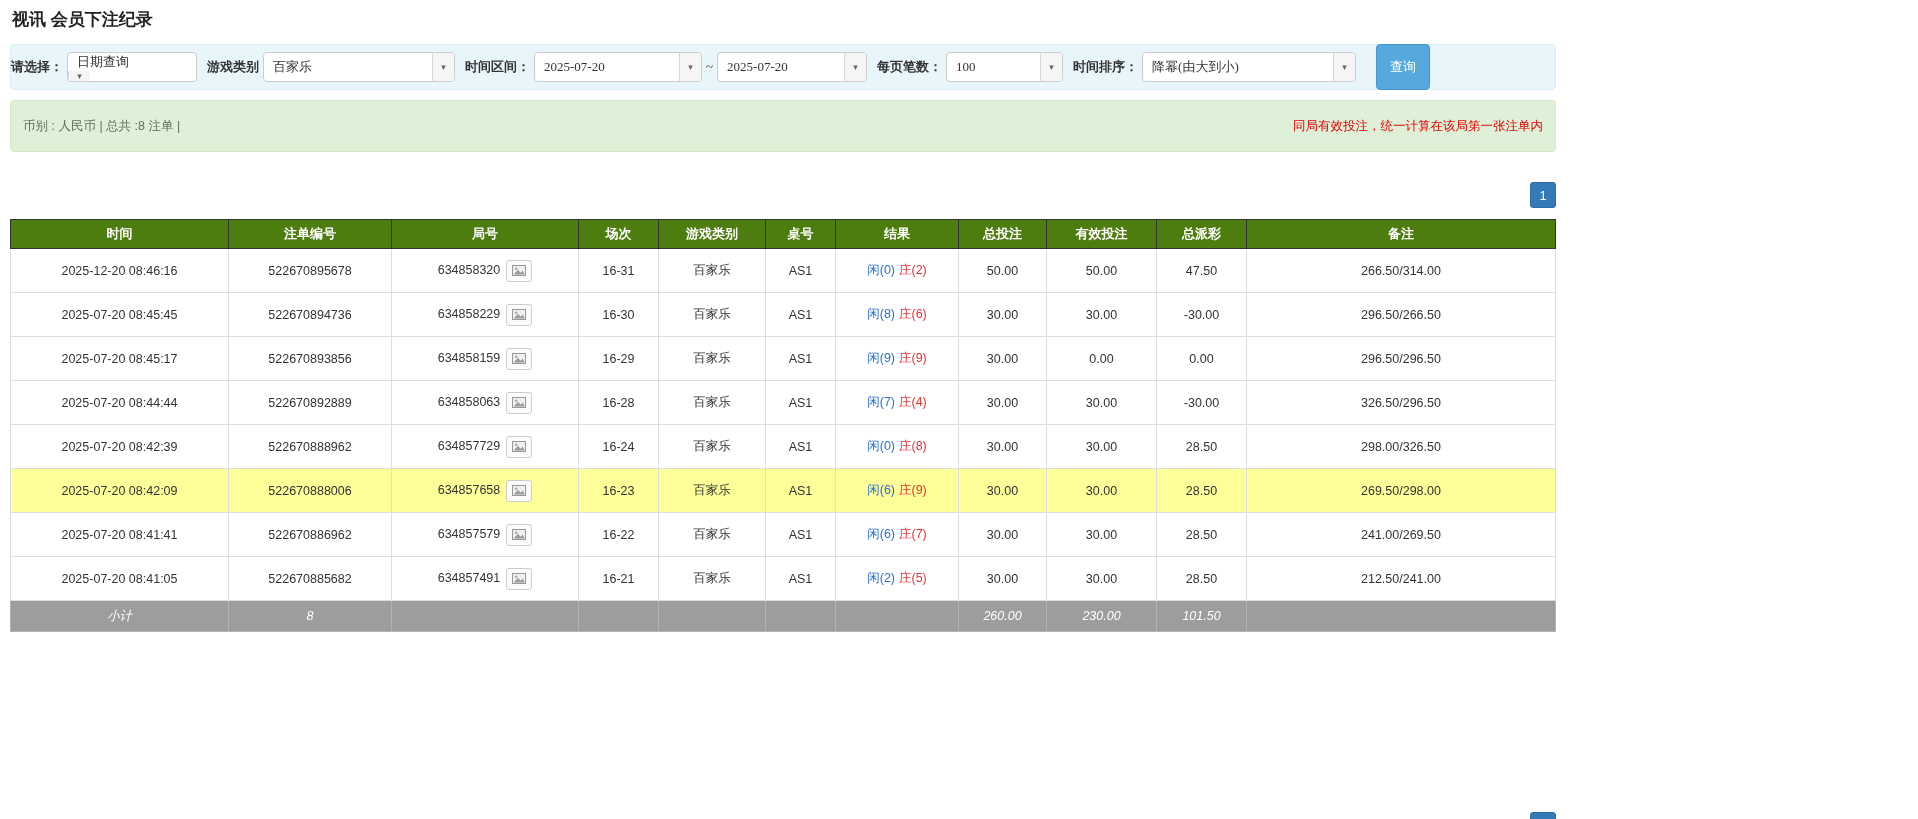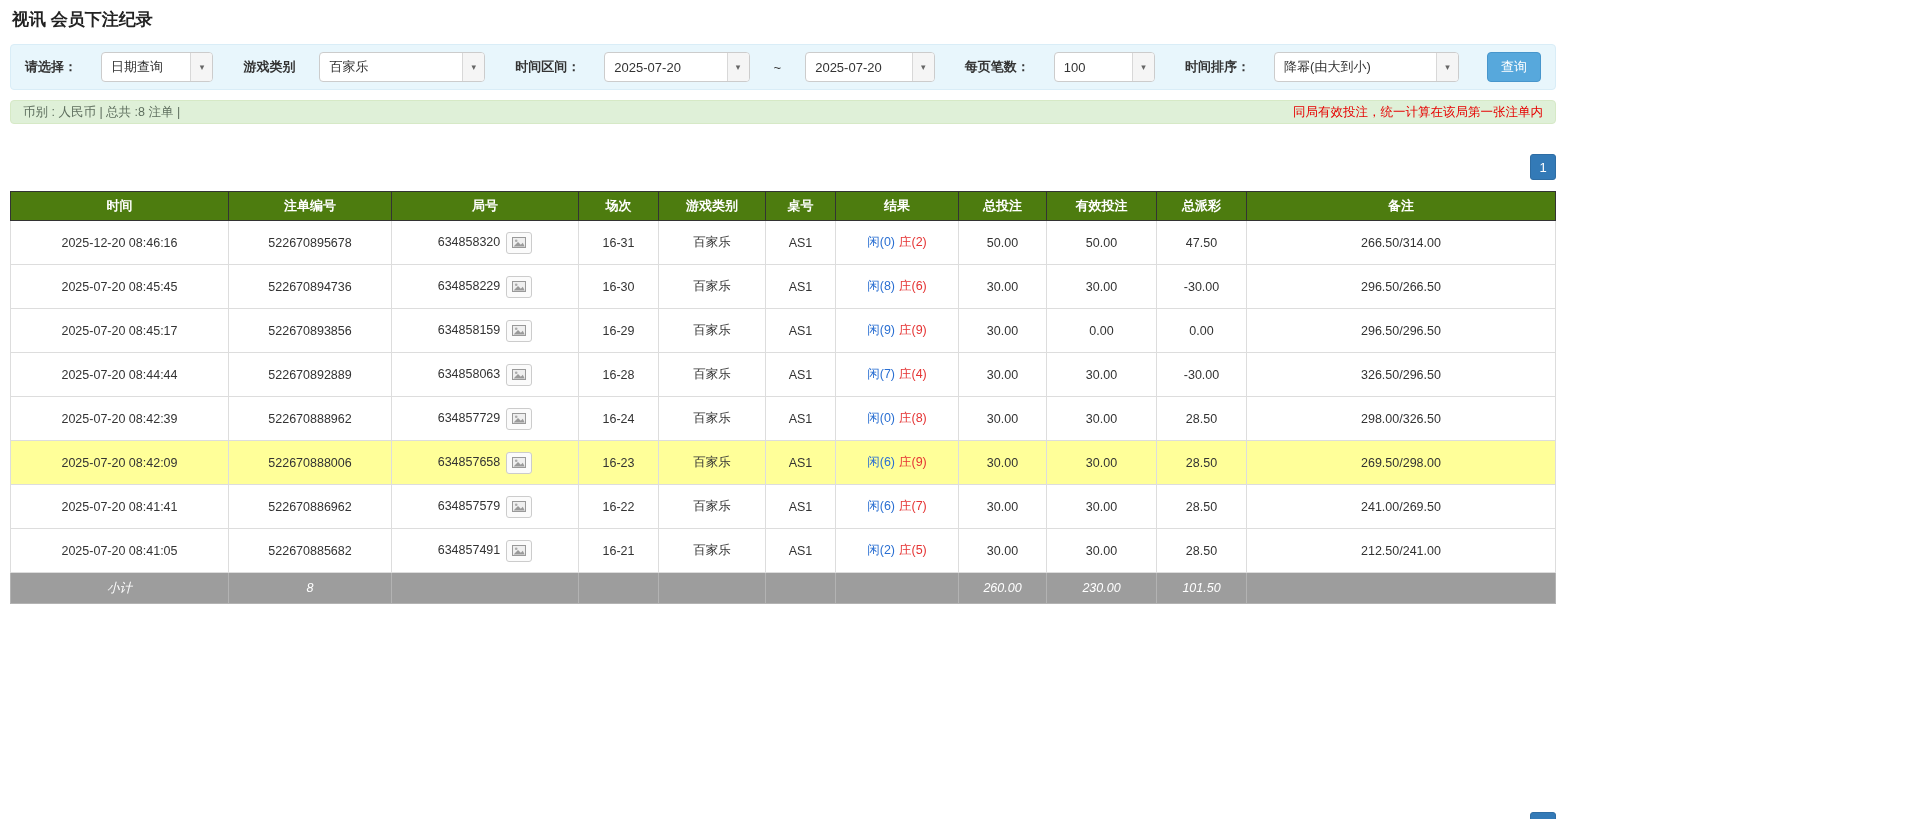--- a/index.html
+++ b/index.html
@@ -23,24 +23,25 @@
   
   .filter-bar {
     margin: 13px 0 0 10px;
     width: 1546px;
     height: 46px;
     background: #e8f6fc;
     border: 1px solid #d9edf7;
     border-radius: 4px;
     display: flex;
     align-items: center;
-    padding: 0 14px;
-    gap: 24px;
+    padding: 0 0;
+    gap: 4px;
     font-size: 13px;
     white-space: nowrap;
+    font-family: Liberation Serif, serif;
   }
   .flabel { font-weight: bold; color: #333; margin-left: 6px; }
   .flabel:first-child { margin-left: 0; }
   .combo {
     display: flex;
     align-items: stretch;
     height: 30px;
     background: #fff;
     border: 1px solid #ccc;
     border-radius: 4px;
@@ -59,44 +60,44 @@
   .combo-arrow {
     width: 22px;
     display: flex;
     align-items: center;
     justify-content: center;
     border-left: 1px solid #d8d8d8;
     background: #f5f5f5;
     color: #666;
     font-size: 9px;
   }
-  .w1 { width: 130px; }
+  .w1 { width: 130px; flex-direction: column; }
   .w2 { width: 192px; }
   .w3 { width: 168px; }
   .w4 { width: 150px; }
   .w5 { width: 117px; }
   .w6 { width: 214px; }
   .range-sep { color: #333; }
   .btn-query {
-    height: 30px;
+    height: 46px;
     padding: 0 13px;
     background: #57a8dc;
     border: 1px solid #4796cc;
     color: #fff;
     border-radius: 4px;
     font-size: 13px;
     font-family: inherit;
     cursor: pointer;
-    margin-left: 4px;
+    margin-left: 16px;
   }
   
   .info-bar {
     margin: 10px 0 0 10px;
     width: 1546px;
-    height: 24px;
+    height: 52px;
     background: #dff0d8;
     border: 1px solid #d6e9c6;
     border-radius: 4px;
     display: flex;
     align-items: center;
     justify-content: space-between;
     padding: 0 12px;
     font-size: 12.5px;
   }
   .summary-text { color: #5f6f5f; }

